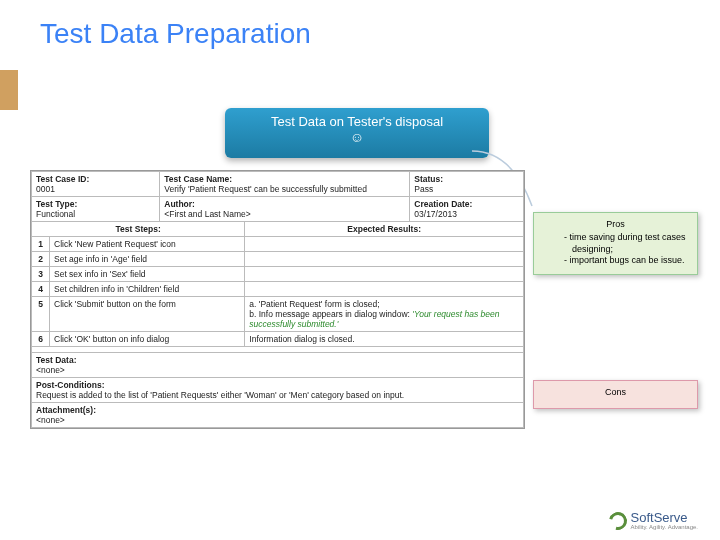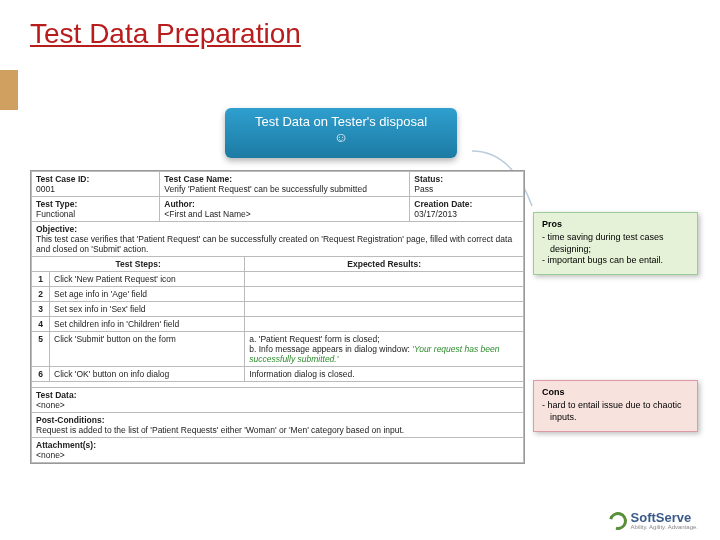--- a/index.html
+++ b/index.html
@@ -1,20 +1,20 @@
 <!DOCTYPE html>
 <html><head>
 <meta charset="utf-8">
 <style>
   * { box-sizing: border-box; margin: 0; padding: 0; }
   body { width: 720px; height: 540px; font-family: "Segoe UI", Arial, sans-serif; background: #fff; position: relative; overflow: hidden; }
   .side-bar { position: absolute; left: 0; top: 70px; width: 18px; height: 40px; background: #d0a060; }
-  .title { font-size: 28px; color: #b91c1c; font-weight: 400; padding: 18px 0 14px 30px; text-decoration: underline; }
+  .title { font-size: 28px; color: #3b82f6; font-weight: 400; padding: 18px 0 14px 40px; }
   .banner {
-    position: absolute; left: 225px; top: 108px; width: 232px; height: 50px;
+    position: absolute; left: 225px; top: 108px; width: 264px; height: 50px;
     background: linear-gradient(#2f9fcf, #1c7ba3);
     border-radius: 6px; color: #fff; text-align: center; font-size: 13px;
     padding-top: 6px; box-shadow: 0 3px 6px rgba(0,0,0,.3);
   }
   .banner .emoji { font-size: 14px; }
   .callout-tail {
     position: absolute; left: 472px; top: 146px; width: 90px; height: 70px;
   }
   .callout-tail svg { width: 100%; height: 100%; }
   .tc-table {
@@ -26,26 +26,26 @@
   .tc-table .lbl { font-weight: bold; }
   .tc-table .step-idx { width: 18px; text-align: center; }
   .tc-table .green { color: #2e8b2e; font-style: italic; }
   .pros-box, .cons-box {
     position: absolute; right: 22px; width: 165px;
     font-size: 9px; padding: 6px 8px 8px 8px; line-height: 1.25;
     box-shadow: 2px 2px 5px rgba(0,0,0,.25);
   }
   .pros-box { top: 212px; background: #e6f2d8; border: 1px solid #9c9; }
   .cons-box { top: 380px; background: #f7e2de; border: 1px solid #d9a; }
-  .pros-box .hd, .cons-box .hd { font-weight: bold; margin-bottom: 2px; }
-  .pros-box ul, .cons-box ul { list-style: none; padding-left: 8px; }
+  .pros-box .hd, .cons-box .hd { font-weight: normal; margin-bottom: 2px; text-align: center; }
+  .pros-box ul, .cons-box ul { list-style: none; padding-left: 8px; margin-left: 22px; }
   .pros-box li::before, .cons-box li::before { content: "- "; margin-left: -8px; }
   .logo { position: absolute; right: 22px; bottom: 10px; display: flex; align-items: center; gap: 4px; }
   .logo-mark { width: 18px; height: 18px; border: 3px solid #5a8f3c; border-radius: 50%; border-left-color: transparent; transform: rotate(-30deg); }
-  .logo-text { font-size: 13px; font-weight: bold; color: #3a5a8a; line-height: 1; }
+  .logo-text { font-size: 13px; font-weight: normal; color: #3a5a8a; line-height: 1; }
   .logo-sub { font-size: 6px; color: #888; }
 </style>
 </head>
 <body>
 
 <div class="side-bar"></div>
 <div class="title">Test Data Preparation</div>
 
 <div class="banner">
   <div>Test Data on Tester's disposal</div>
@@ -63,23 +63,20 @@
         <tr>
     <td colspan="2"><span class="lbl">Test Case ID:</span><br><span>0001</span></td>
     <td colspan="2"><span class="lbl">Test Case Name:</span><br><span>Verify 'Patient Request' can be successfully submitted</span></td>
     <td><span class="lbl">Status:</span><br><span>Pass</span></td>
   </tr>
   <tr>
     <td colspan="2"><span class="lbl">Test Type:</span><br><span>Functional</span></td>
     <td colspan="2"><span class="lbl">Author:</span><br><span>&lt;First and Last Name&gt;</span></td>
     <td><span class="lbl">Creation Date:</span><br><span>03/17/2013</span></td>
   </tr>
-  <tr>
-          <td colspan="5"><span class="lbl">Objective:</span><br><span>This test case verifies that 'Patient Request' can be successfully created on 'Request Registration' page, filled with correct data and closed on 'Submit' action.</span></td>
-        </tr>
   <tr>
     <td colspan="3" class="lbl" style="text-align:center">Test Steps:</td>
     <td colspan="2" class="lbl" style="text-align:center">Expected Results:</td>
   </tr>
   <tr>
           <td class="step-idx lbl">1</td>
           <td colspan="2">Click 'New Patient Request' icon</td>
           <td colspan="2"></td>
         </tr>
   <tr>
@@ -123,28 +120,27 @@
           <td colspan="5"><span class="lbl">Attachment(s):</span><br><span>&lt;none&gt;</span></td>
         </tr>
 </tbody>
     </table>
 </div>
 
 <div class="pros-box">
   <div class="hd">Pros</div>
   <ul>
     <li>time saving during test cases designing;</li>
-    <li>important bugs can be entail.</li>
+    <li>important bugs can be issue.</li>
   </ul>
 </div>
 
 <div class="cons-box">
   <div class="hd">Cons</div>
   <ul>
-    <li>hard to entail issue due to chaotic inputs.</li>
   </ul>
 </div>
 
 <div class="logo">
   <div class="logo-mark"></div>
   <div>
     <div class="logo-text">SoftServe</div>
     <div class="logo-sub">Ability. Agility. Advantage.</div>
   </div>
 </div>

